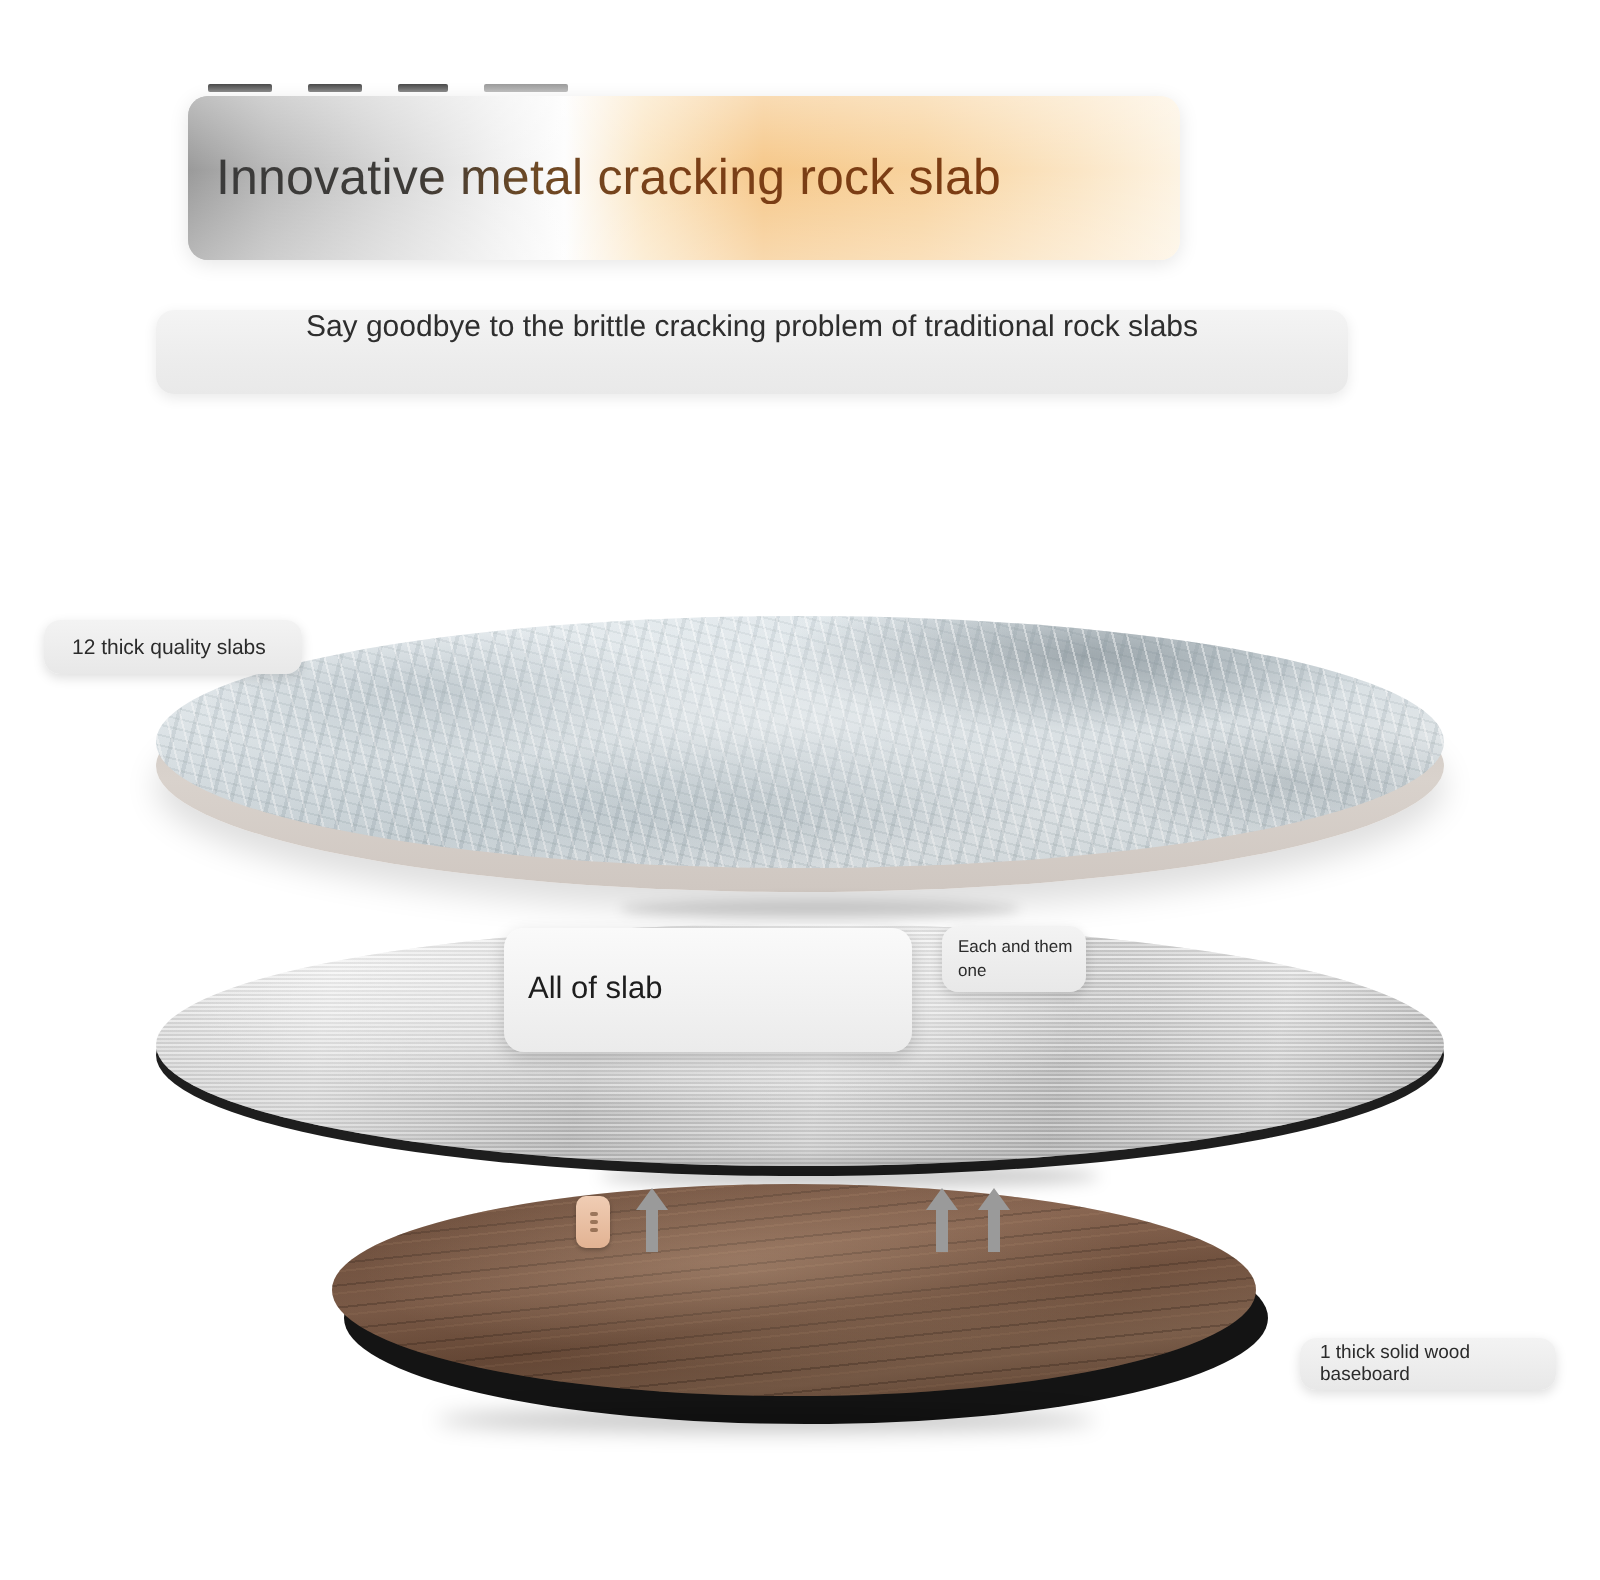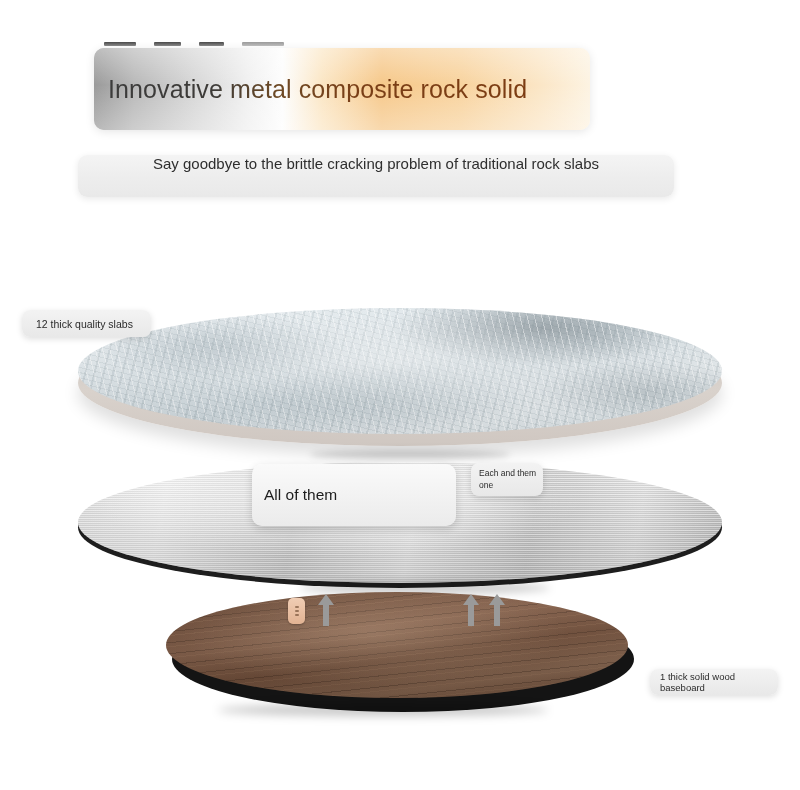--- a/index.html
+++ b/index.html
@@ -330,21 +330,21 @@
 <div id="page">
 
   <div class="dash-row">
     <span class="dash d1"></span>
     <span class="dash d2"></span>
     <span class="dash d3"></span>
     <span class="dash d4"></span>
   </div>
 
   <div class="title-banner">
-    <span class="title-text">Innovative metal composite rock solid</span>
+    <span class="title-text">Innovative metal cracking rock slab</span>
   </div>
 
   <div class="subtitle-banner">
     <span class="subtitle-text">Say goodbye to the brittle cracking problem of traditional rock slabs</span>
   </div>
 
   <div class="stack">
 
     <div class="layer slab-wrap">
       <div class="slab-edge"></div>
@@ -377,20 +377,20 @@
       <polygon points="8,0 16,11 11,11 11,32 5,32 5,11 0,11"></polygon>
     </svg>
     <svg class="arrow arrow-3" viewBox="0 0 16 32">
       <polygon points="8,0 16,11 11,11 11,32 5,32 5,11 0,11"></polygon>
     </svg>
   </div>
 
   <div class="chip chip-slab">12 thick quality slabs</div>
 
   <div class="chip chip-metal">
-    <span class="l1">All of them</span>
+    <span class="l1">All of slab</span>
   </div>
 
   <div class="chip chip-each">Each and them one</div>
 
   <div class="chip chip-wood">1 thick solid wood baseboard</div>
 
 </div>
 
 </body></html>

